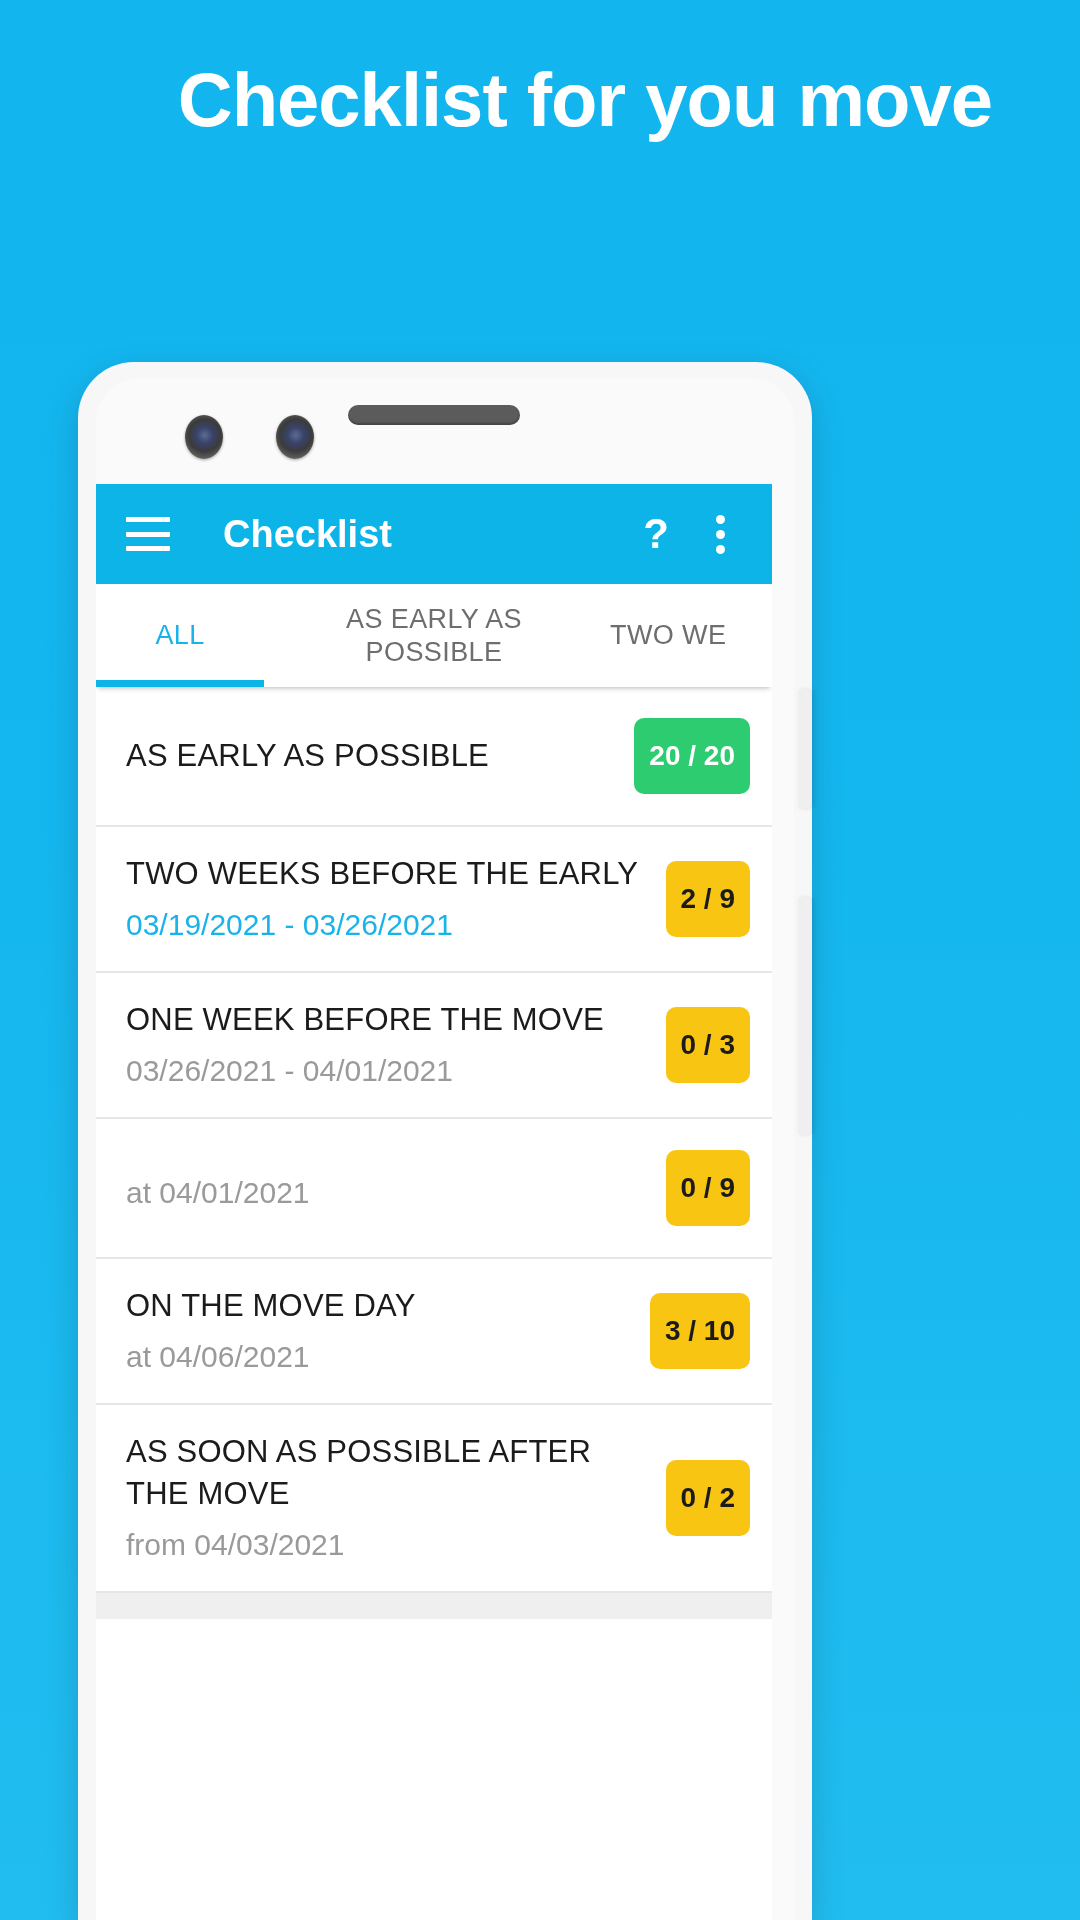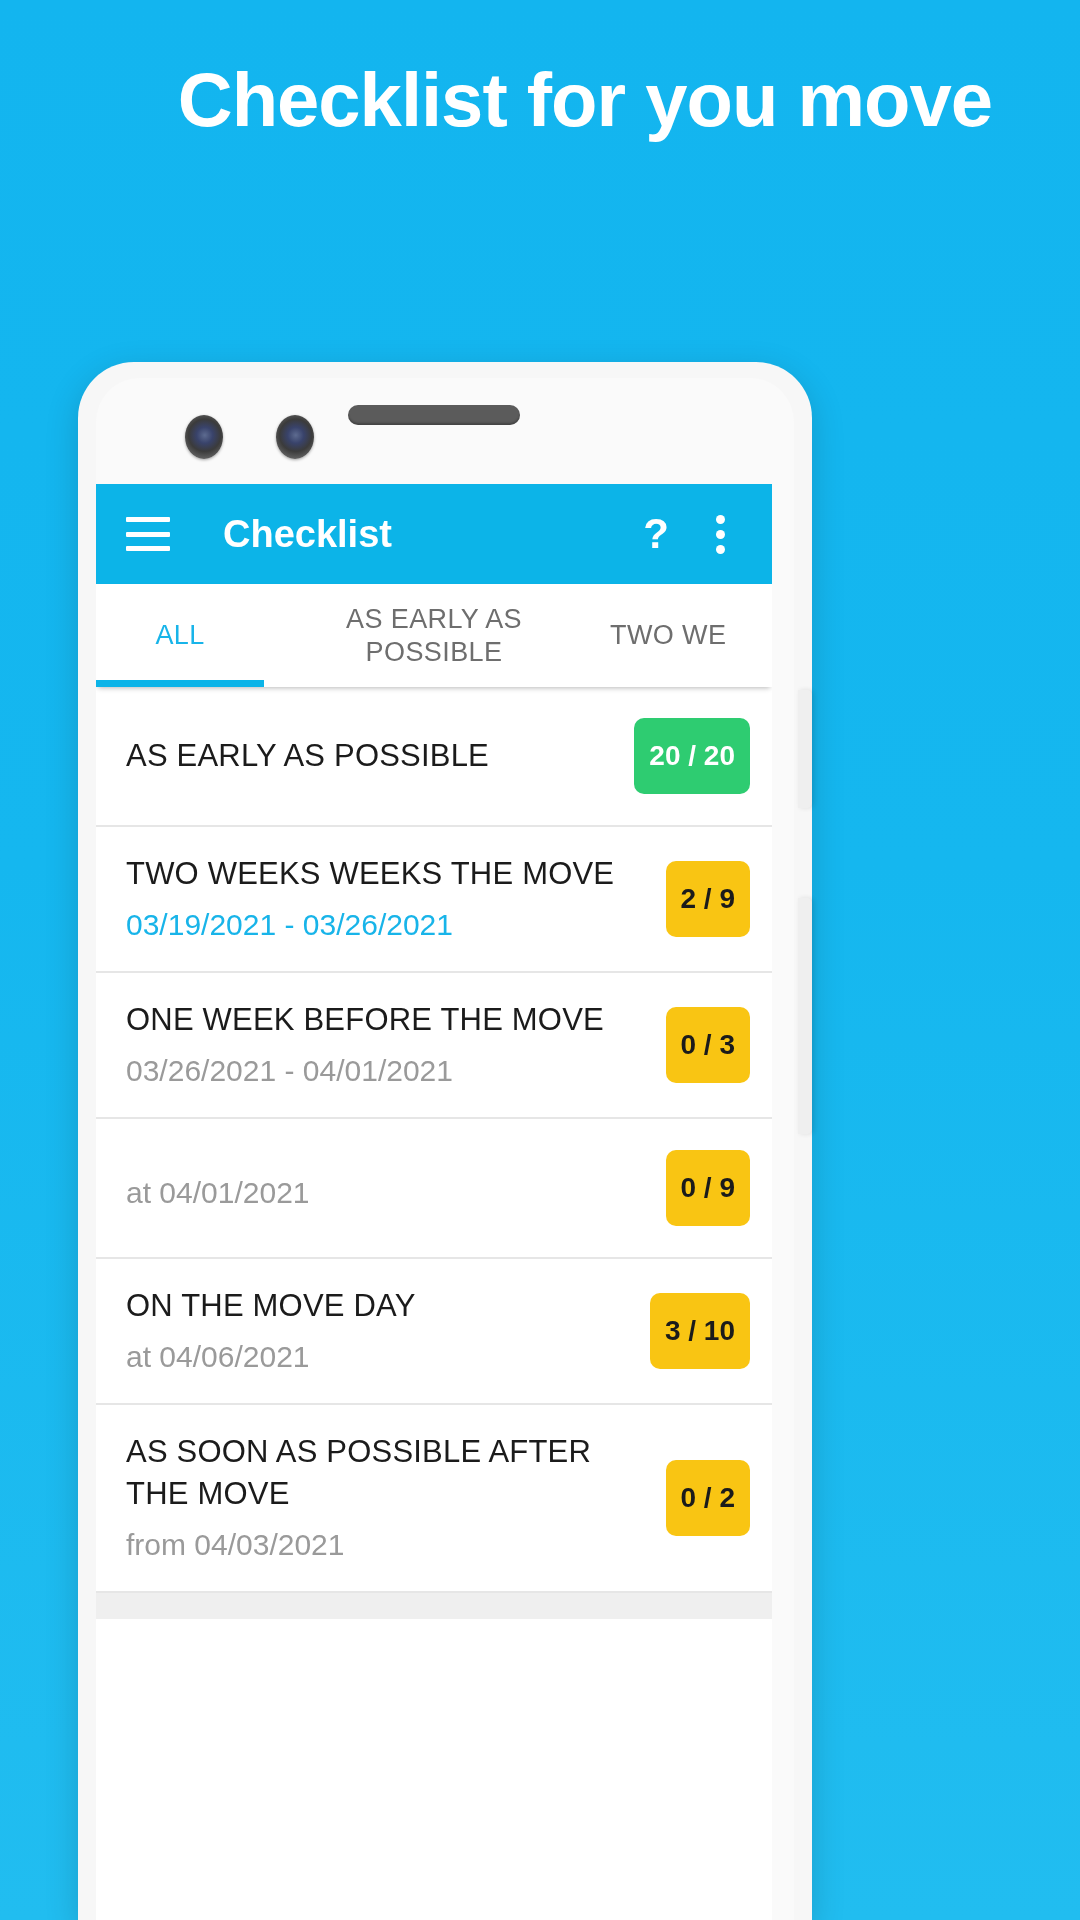--- a/index.html
+++ b/index.html
@@ -303,21 +303,21 @@
 
     <div class="list-row">
       <div class="row-text">
         <div class="row-title">AS EARLY AS POSSIBLE</div>
       </div>
       <div class="badge complete">20 / 20</div>
     </div>
 
     <div class="list-row">
       <div class="row-text">
-        <div class="row-title">TWO WEEKS WEEKS THE MOVE</div>
+        <div class="row-title">TWO WEEKS BEFORE THE EARLY</div>
         <div class="row-sub current">03/19/2021 - 03/26/2021</div>
       </div>
       <div class="badge pending">2 / 9</div>
     </div>
 
     <div class="list-row">
       <div class="row-text">
         <div class="row-title">ONE WEEK BEFORE THE MOVE</div>
         <div class="row-sub">03/26/2021 - 04/01/2021</div>
       </div>

